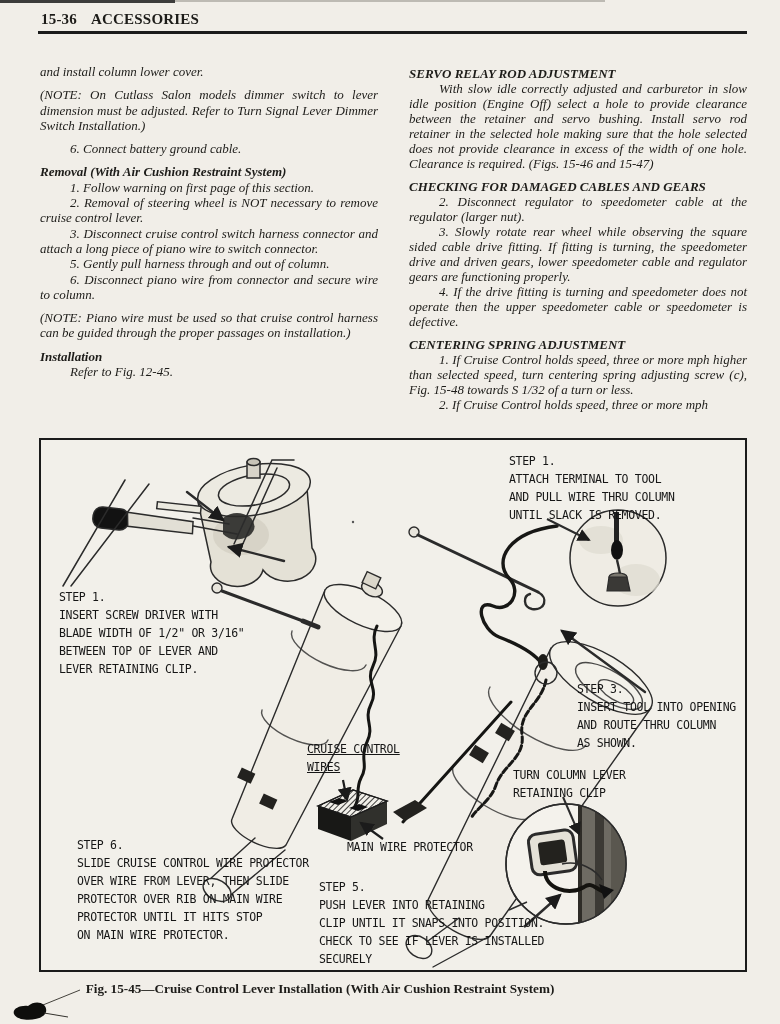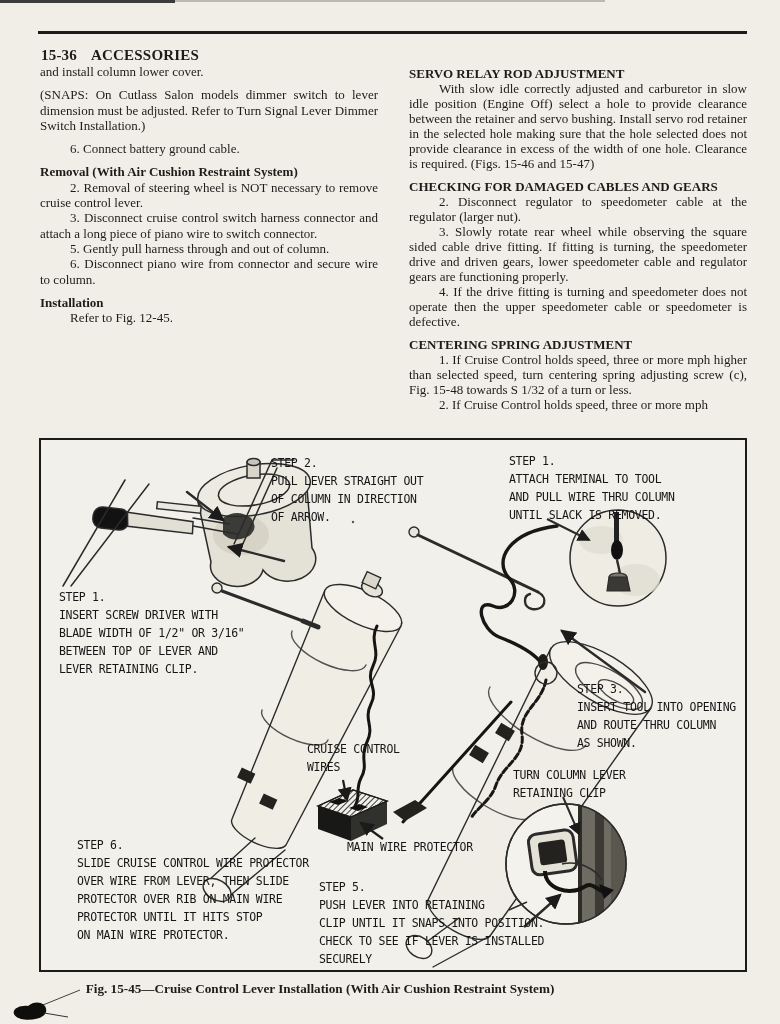--- a/index.html
+++ b/index.html
@@ -5,28 +5,28 @@
 <style>
   html,body{margin:0;padding:0;}
   body{
     width:780px;height:1024px;position:relative;overflow:hidden;
     background:#f1eee8;color:#1d1c19;
     font-family:"Liberation Serif",serif;
   }
   .edge-top{position:absolute;left:0;top:0;width:175px;height:3px;background:#1c1c1c;opacity:.85;}
   .edge-top2{position:absolute;left:175px;top:0;width:430px;height:1.5px;background:#8a867e;opacity:.5;}
 
-  .page-head{position:absolute;left:41px;top:11px;font-size:15px;font-weight:bold;letter-spacing:.2px;margin-top:36px;}
+  .page-head{position:absolute;left:41px;top:11px;font-size:15px;font-weight:bold;letter-spacing:.2px;}
   .page-head .sect{margin-left:14px;}
   .head-rule{position:absolute;left:38px;top:31px;width:709px;height:2.6px;background:#1b1b1b;}
 
   .col{position:absolute;width:338px;font-size:13px;line-height:15.3px;text-align:justify;}
   .col.left{left:40px;top:64px;}
   .col.right{left:409px;top:66px;line-height:15px;}
-  .col p{margin:0;}
+  .col p{margin:0;font-style:italic;}
   .para-gap{margin-top:8px !important;}
   .head{font-weight:bold;}
   .step{text-indent:30px;}
 
   .figure{
     position:absolute;left:39px;top:438px;width:708px;height:534px;
     border:2.5px solid #1b1b1b;background:#f2f0ea;box-sizing:border-box;
   }
   .figure svg.art{position:absolute;left:0;top:0;}
   .callout{
@@ -48,27 +48,29 @@
   <div class="edge-top"></div>
   <div class="edge-top2"></div>
 
   <div class="page-head">
     <span>15-36</span><span class="sect">ACCESSORIES</span>
   </div>
   <div class="head-rule"></div>
 
   <div class="col left">
     <p>and install column lower cover.</p>
-    <p class="para-gap">(SNAPS: On Cutlass Salon models dimmer switch to lever dimension must be adjusted. Refer to Turn Signal Lever Dimmer Switch Installation.)</p>
+    <p class="para-gap">(NOTE: On Cutlass Salon models dimmer switch to lever dimension must be adjusted. Refer to Turn Signal Lever Dimmer Switch Installation.)</p>
     <p class="step para-gap">6. Connect battery ground cable.</p>
     <p class="head para-gap">Removal (With Air Cushion Restraint System)</p>
+    <p class="step">1. Follow warning on first page of this section.</p>
     <p class="step">2. Removal of steering wheel is NOT necessary to remove cruise control lever.</p>
     <p class="step">3. Disconnect cruise control switch harness connector and attach a long piece of piano wire to switch connector.</p>
     <p class="step">5. Gently pull harness through and out of column.</p>
     <p class="step">6. Disconnect piano wire from connector and secure wire to column.</p>
+    <p class="para-gap">(NOTE: Piano wire must be used so that cruise control harness can be guided through the proper passages on installation.)</p>
     <p class="head para-gap">Installation</p>
     <p class="step">Refer to Fig. 12-45.</p>
   </div>
 
   <div class="col right">
     <p class="head">SERVO RELAY ROD ADJUSTMENT</p>
     <p class="step">With slow idle correctly adjusted and carburetor in slow idle position (Engine Off) select a hole to provide clearance between the retainer and servo bushing. Install servo rod retainer in the selected hole making sure that the hole selected does not provide clearance in excess of the width of one hole. Clearance is required. (Figs. 15-46 and 15-47)</p>
     <p class="head para-gap">CHECKING FOR DAMAGED CABLES AND GEARS</p>
     <p class="step">2. Disconnect regulator to speedometer cable at the regulator (larger nut).</p>
     <p class="step">3. Slowly rotate rear wheel while observing the square sided cable drive fitting. If fitting is turning, the speedometer drive and driven gears, lower speedometer cable and regulator gears are functioning properly.</p>
@@ -197,44 +199,40 @@
         <line x1="483" y1="487" x2="519" y2="455" marker-end="url(#ah)" stroke-width="2.4"></line>
         <line x1="468" y1="470" x2="486" y2="462" stroke-width="1.4"></line>
       </g>
     </svg>
 
     <div class="callout" style="left:18px;top:148px;">STEP 1.
 INSERT SCREW DRIVER WITH
 BLADE WIDTH OF 1/2" OR 3/16"
 BETWEEN TOP OF LEVER AND
 LEVER RETAINING CLIP.</div>
-    <div class="callout" style="left:230px;top:14px;">STEP 2.
-PULL LEVER STRAIGHT OUT
-OF COLUMN IN DIRECTION
-OF ARROW.</div>
     <div class="callout" style="left:536px;top:240px;">STEP 3.
 INSERT TOOL INTO OPENING
 AND ROUTE THRU COLUMN
 AS SHOWN.</div>
     <div class="callout" style="left:468px;top:12px;">STEP 1.
 ATTACH TERMINAL TO TOOL
 AND PULL WIRE THRU COLUMN
 UNTIL SLACK IS REMOVED.</div>
     <div class="callout" style="left:278px;top:438px;">STEP 5.
 PUSH LEVER INTO RETAINING
 CLIP UNTIL IT SNAPS INTO POSITION.
 CHECK TO SEE IF LEVER IS INSTALLED
 SECURELY</div>
     <div class="callout" style="left:36px;top:396px;">STEP 6.
 SLIDE CRUISE CONTROL WIRE PROTECTOR
 OVER WIRE FROM LEVER,  THEN SLIDE
 PROTECTOR OVER RIB ON MAIN WIRE
 PROTECTOR UNTIL IT HITS STOP
 ON MAIN WIRE PROTECTOR.</div>
-    <div class="callout" style="left:266px;top:300px;">CRUISE CONTROL
+    <div class="callout" style="left:266px;top:300px;text-decoration:underline;">CRUISE CONTROL
 WIRES</div>
     <div class="callout" style="left:306px;top:398px;">MAIN WIRE PROTECTOR</div>
     <div class="callout" style="left:472px;top:326px;">TURN COLUMN LEVER
 RETAINING CLIP</div>
   </div>
 
   <div class="caption">Fig. 15-45—Cruise Control Lever Installation (With Air Cushion Restraint System)</div>
 
   <svg class="smudge" width="95" height="36" viewBox="0 0 95 36">
     <line x1="72" y1="4" x2="30" y2="21" stroke="#44423c" stroke-width="1"></line>

